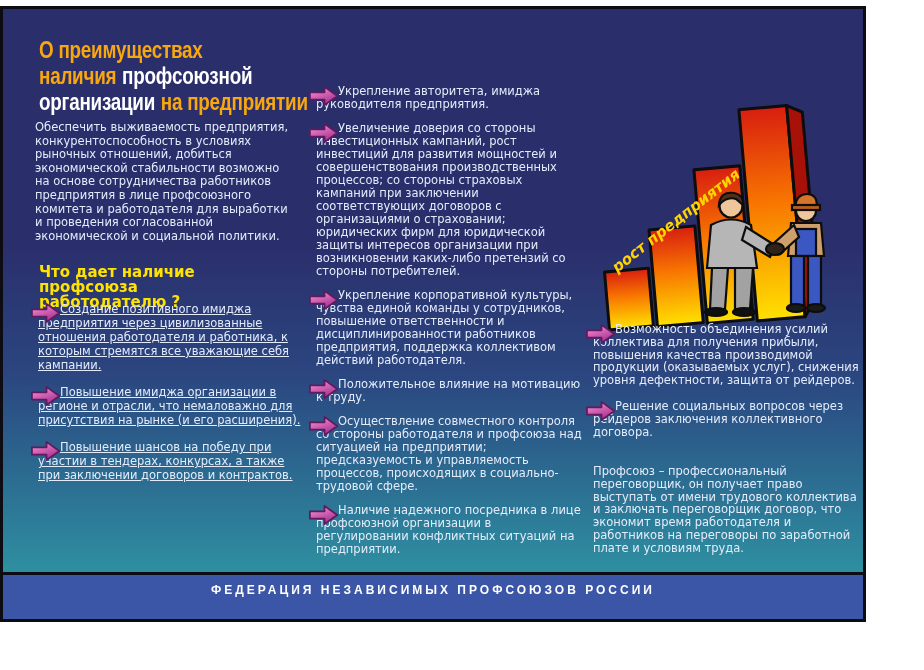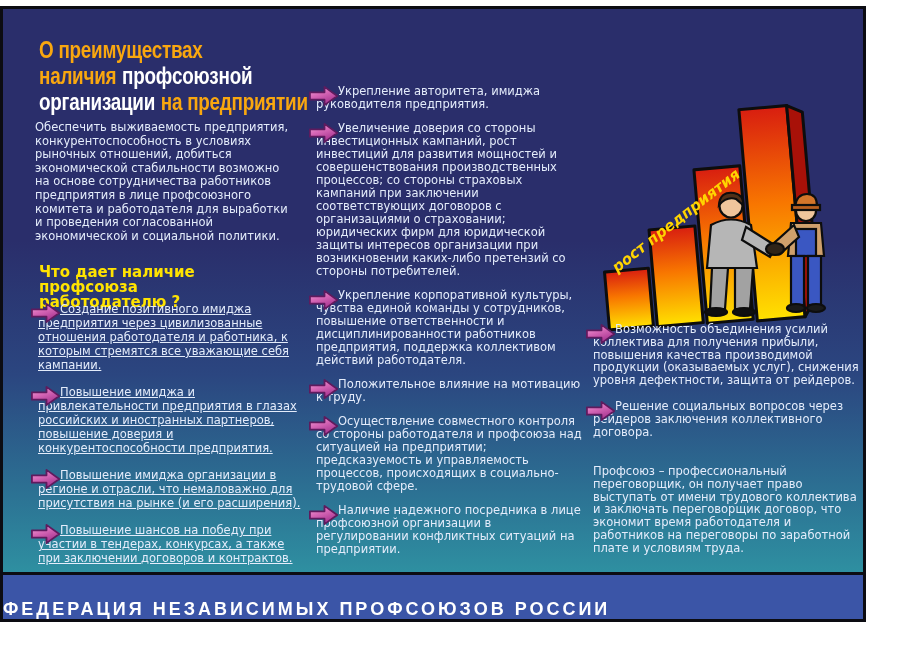--- a/index.html
+++ b/index.html
@@ -35,23 +35,23 @@
   .right-heading{position:absolute;left:588px;top:36px;}
   .rh-line{white-space:nowrap;transform:scaleX(0.88);transform-origin:0 50%;
            font-family:"Liberation Sans",sans-serif;font-weight:bold;
            font-size:13.5px;line-height:20px;color:#ffd200;}
   .rh-white{color:#ffffff;padding-left:4px;}
   .illustration{position:absolute;left:596px;top:94px;width:268px;height:228px;}
   .closing{position:absolute;left:590px;top:456px;width:268px;margin:0;line-height:12.8px;}
   
   .footer-banner{position:absolute;left:0;right:0;bottom:0;height:44px;
                  background:#3b55a7;border-top:3px solid #0c0c12;}
-  .footer-text{margin:0;padding-top:24px;color:#ffffff;
+  .footer-text{margin:0;padding-top:8px;text-align:center;color:#ffffff;
                font-family:"Liberation Sans",sans-serif;font-weight:bold;
-               font-size:18px;letter-spacing:3px;}
+               font-size:12px;letter-spacing:3px;}
 </style>
 </head>
 <body>
 
 <svg width="0" height="0" style="position:absolute" aria-hidden="true">
   <defs>
     <linearGradient id="arrowGrad" x1="0" y1="0" x2="0.5" y2="1">
       <stop offset="0" stop-color="#f3b3de"></stop>
       <stop offset="0.45" stop-color="#d86ab8"></stop>
       <stop offset="1" stop-color="#a63390"></stop>
@@ -90,26 +90,20 @@
       <div class="bullet">
         <svg class="arrow-icon" viewBox="0 0 34 24">
             <use href="#blockArrow"></use>
           </svg>
         <p>Создание позитивного имиджа предприятия через цивилизованные отношения работодателя и работника, к которым стремятся все уважающие себя кампании.</p>
       </div>
       <div class="bullet">
         <svg class="arrow-icon" viewBox="0 0 34 24">
             <use href="#blockArrow"></use>
           </svg>
-        <p>Повышение имиджа и привлекательности предприятия в глазах российских и иностранных партнеров, повышение доверия и конкурентоспособности предприятия.</p>
-      </div>
-      <div class="bullet">
-        <svg class="arrow-icon" viewBox="0 0 34 24">
-            <use href="#blockArrow"></use>
-          </svg>
         <p>Повышение имиджа организации в регионе и отрасли, что немаловажно для присутствия на рынке (и его расширения).</p>
       </div>
       <div class="bullet">
         <svg class="arrow-icon" viewBox="0 0 34 24">
             <use href="#blockArrow"></use>
           </svg>
         <p>Повышение шансов на победу при участии в тендерах, конкурсах, а также при заключении договоров и контрактов.</p>
       </div>
     </div>
 

